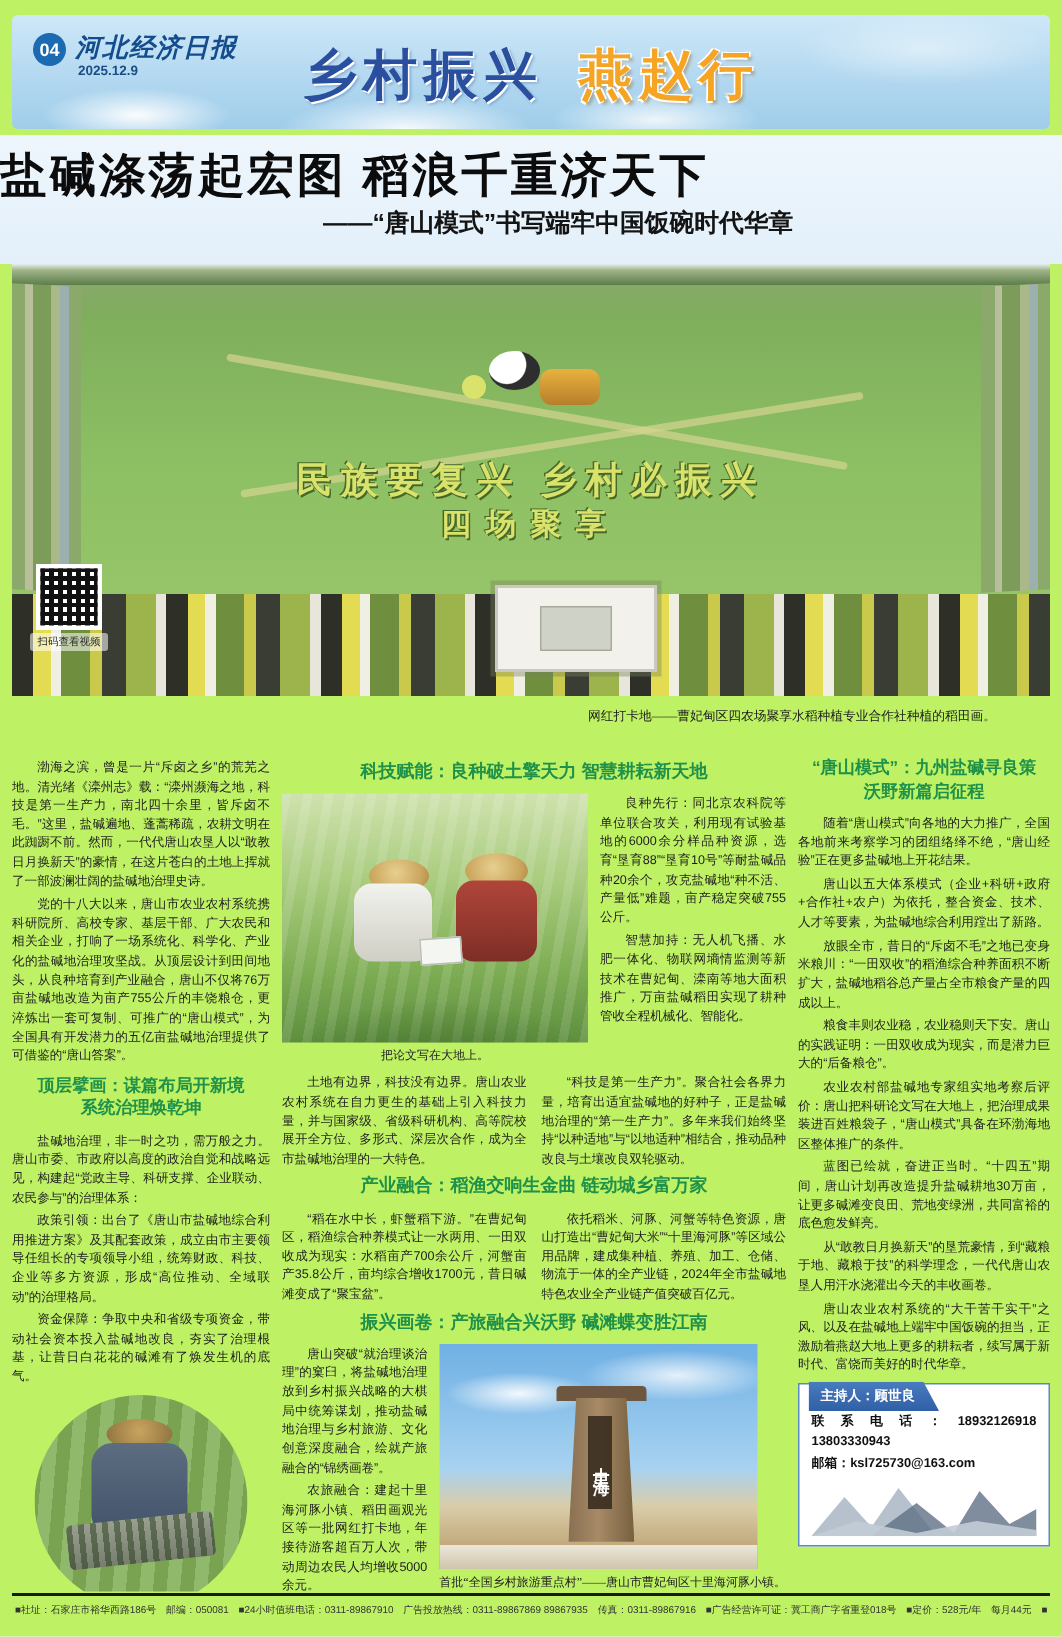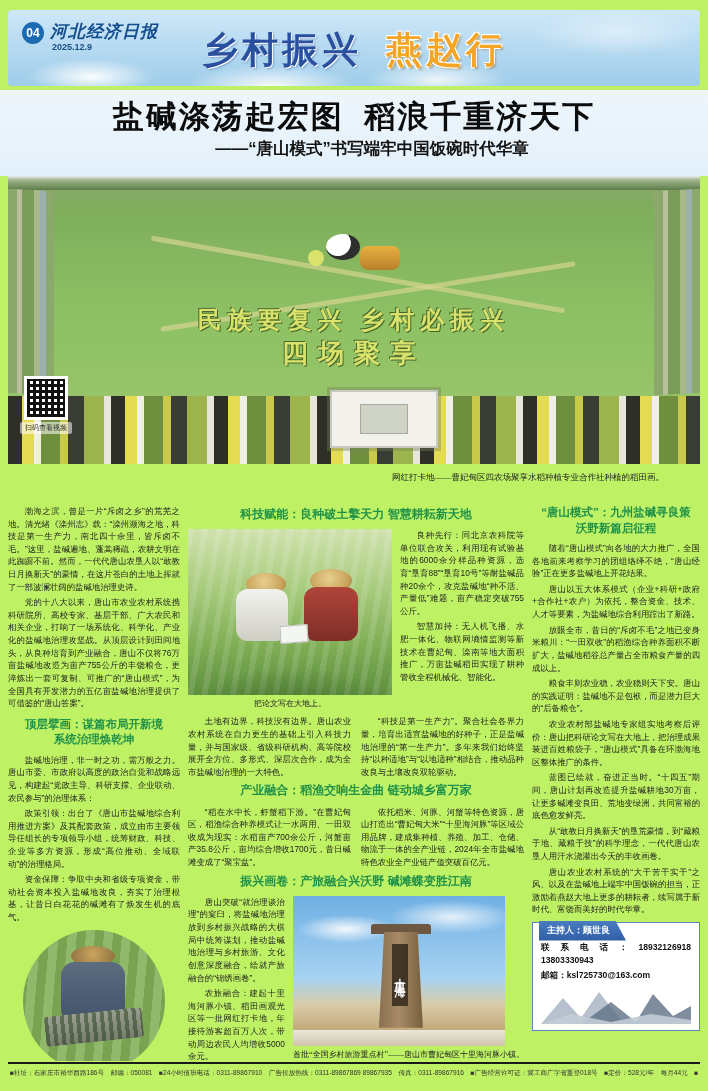--- a/index.html
+++ b/index.html
@@ -17,39 +17,39 @@
     background:#1c6ab1;color:#fff;font-weight:bold;font-size:12px;line-height:22px;text-align:center;}
   .paper-name{position:absolute;left:42px;top:10px;font-family:"Liberation Serif",serif;font-style:italic;
     font-weight:bold;font-size:17px;color:#134d8d;letter-spacing:1px;}
   .paper-date{position:absolute;left:44px;top:32px;font-size:9px;color:#1a4e86;font-weight:bold;}
   .banner{position:absolute;left:0;right:0;top:16px;text-align:center;font-weight:bold;font-size:36px;
     font-family:"Liberation Sans",sans-serif;letter-spacing:4px;white-space:nowrap;}
   .banner .blue{color:#2a4f9e;text-shadow:1px 1px 0 #fff,2px 2px 2px rgba(40,80,150,.35);}
   .banner .orange{color:#f5a423;text-shadow:-1px -1px 0 #fff,1px -1px 0 #fff,-1px 1px 0 #fff,2px 2px 2px rgba(150,90,0,.35);margin-left:10px;}
   
   .headline-band{position:absolute;left:0;top:90px;width:708px;height:86px;background:linear-gradient(180deg,#eef6fc,#e3f0fa);}
-  .main-title{position:absolute;left:0;right:0;top:6px;text-align:center;font-family:Liberation Mono, monospace;
+  .main-title{position:absolute;left:0;right:0;top:6px;font-family:Liberation Sans, sans-serif;
     font-weight:900;font-size:31px;color:#0c0c0c;letter-spacing:2px;white-space:nowrap;}
   .sub-title{position:absolute;left:0;right:0;top:48px;text-align:center;font-weight:bold;font-size:16.5px;color:#141414;padding-left:36px;}
   .byline{position:absolute;left:0;right:0;top:72px;text-align:center;font-size:8px;color:#444;}
   
   .hero{position:absolute;left:8px;top:176px;width:692px;height:288px;overflow:hidden;
     background:linear-gradient(180deg,#b9cfa0 0%,#86a968 5%,#7fae5c 12%,#8cbf63 45%,#95c468 72%,#a0c575 100%);}
   .hero-horizon{position:absolute;left:0;top:0;width:100%;height:14px;
     background:linear-gradient(180deg,#e6eef0 0%,#9fb489 30%,#5c7d4a 100%);}
   .hero-side{position:absolute;top:14px;bottom:70px;width:46px;
     background:repeating-linear-gradient(90deg,#8aa96b 0 9px,#b9bf9b 9px 14px,#7c9c5a 14px 26px,#aab989 26px 32px,#9db0b0 32px 38px);}
   .hero-side.left{left:0;transform:skewY(3deg);}
   .hero-side.right{right:0;transform:skewY(-3deg);}
   .hero-path{position:absolute;background:#d6d492;opacity:.7;height:5px;width:420px;border-radius:3px;}
   .art-doodle{position:absolute;border-radius:50%;}
   .hero-art{position:absolute;left:0;right:0;text-align:center;font-weight:bold;
     color:#d9e26b;text-shadow:1px 1px 0 #47682b,-1px -1px 0 #47682b;letter-spacing:6px;}
   .hero-art.l1{top:128px;font-size:24px;}
-  .hero-art.l2{top:160px;font-size:26px;letter-spacing:10px;}
+  .hero-art.l2{top:160px;font-size:20px;letter-spacing:10px;}
   .hero-stripes{position:absolute;left:0;right:0;bottom:0;height:68px;
     background:repeating-linear-gradient(90deg,#2e3028 0 14px,#e3dc52 14px 26px,#f0efe3 26px 33px,#6f8f3f 33px 52px,#c9c94c 52px 60px,#3a3d33 60px 76px,#9db44d 76px 96px,#e8e6da 96px 103px);}
   .hero-building{position:absolute;left:322px;bottom:16px;width:104px;height:54px;background:#f2f1ec;
     border:2px solid #c9c9c2;box-shadow:0 0 0 3px rgba(120,130,90,.4);}
   .hero-building .court{position:absolute;left:28px;top:12px;width:46px;height:28px;background:#cfd2c6;border:1px solid #a8aa9c;}
   .qr-wrap{position:absolute;left:12px;bottom:30px;width:52px;text-align:center;}
   .qr{width:44px;height:44px;margin:0 auto;background:#fff;padding:3px;box-sizing:border-box;}
   .qr-inner{width:100%;height:100%;
     background-image:repeating-linear-gradient(0deg,#111 0 3px,transparent 3px 6px),
                      repeating-linear-gradient(90deg,#111 0 3px,#fff 3px 6px);}
@@ -224,21 +224,21 @@
   </div>
 
   <div class="col col-right">
     <div class="sec-head two-line" style="margin-top:0;">
       <div>“唐山模式”：九州盐碱寻良策</div>
       <div>沃野新篇启征程</div>
     </div>
     <p>随着“唐山模式”向各地的大力推广，全国各地前来考察学习的团组络绎不绝，“唐山经验”正在更多盐碱地上开花结果。</p>
     <p>唐山以五大体系模式（企业+科研+政府+合作社+农户）为依托，整合资金、技术、人才等要素，为盐碱地综合利用蹚出了新路。</p>
     <p>放眼全市，昔日的“斥卤不毛”之地已变身米粮川：“一田双收”的稻渔综合种养面积不断扩大，盐碱地稻谷总产量占全市粮食产量的四成以上。</p>
-    <p>粮食丰则农业稳，农业稳则天下安。唐山的实践证明：盐碱地不是包袱，而是潜力巨大的“后备粮仓”。</p>
+    <p>粮食丰则农业稳，农业稳则天下安。唐山的实践证明：一田双收成为现实，而是潜力巨大的“后备粮仓”。</p>
     <p>农业农村部盐碱地专家组实地考察后评价：唐山把科研论文写在大地上，把治理成果装进百姓粮袋子，“唐山模式”具备在环渤海地区整体推广的条件。</p>
     <p>蓝图已绘就，奋进正当时。“十四五”期间，唐山计划再改造提升盐碱耕地30万亩，让更多碱滩变良田、荒地变绿洲，共同富裕的底色愈发鲜亮。</p>
     <p>从“敢教日月换新天”的垦荒豪情，到“藏粮于地、藏粮于技”的科学理念，一代代唐山农垦人用汗水浇灌出今天的丰收画卷。</p>
     <p>唐山农业农村系统的“大干苦干实干”之风、以及在盐碱地上端牢中国饭碗的担当，正激励着燕赵大地上更多的耕耘者，续写属于新时代、富饶而美好的时代华章。</p>
     <div class="host-box">
       <div class="host-tab">主持人：顾世良</div>
       <div class="host-line">联系电话：18932126918 13803330943</div>
       <div class="host-line">邮箱：ksl725730@163.com</div>
       <svg class="host-art" width="150" height="40" viewBox="0 0 150 40">
         <polygon points="0,40 22,14 40,34 58,8 80,36 150,40" fill="#8fa0b2" opacity="0.65"></polygon>

